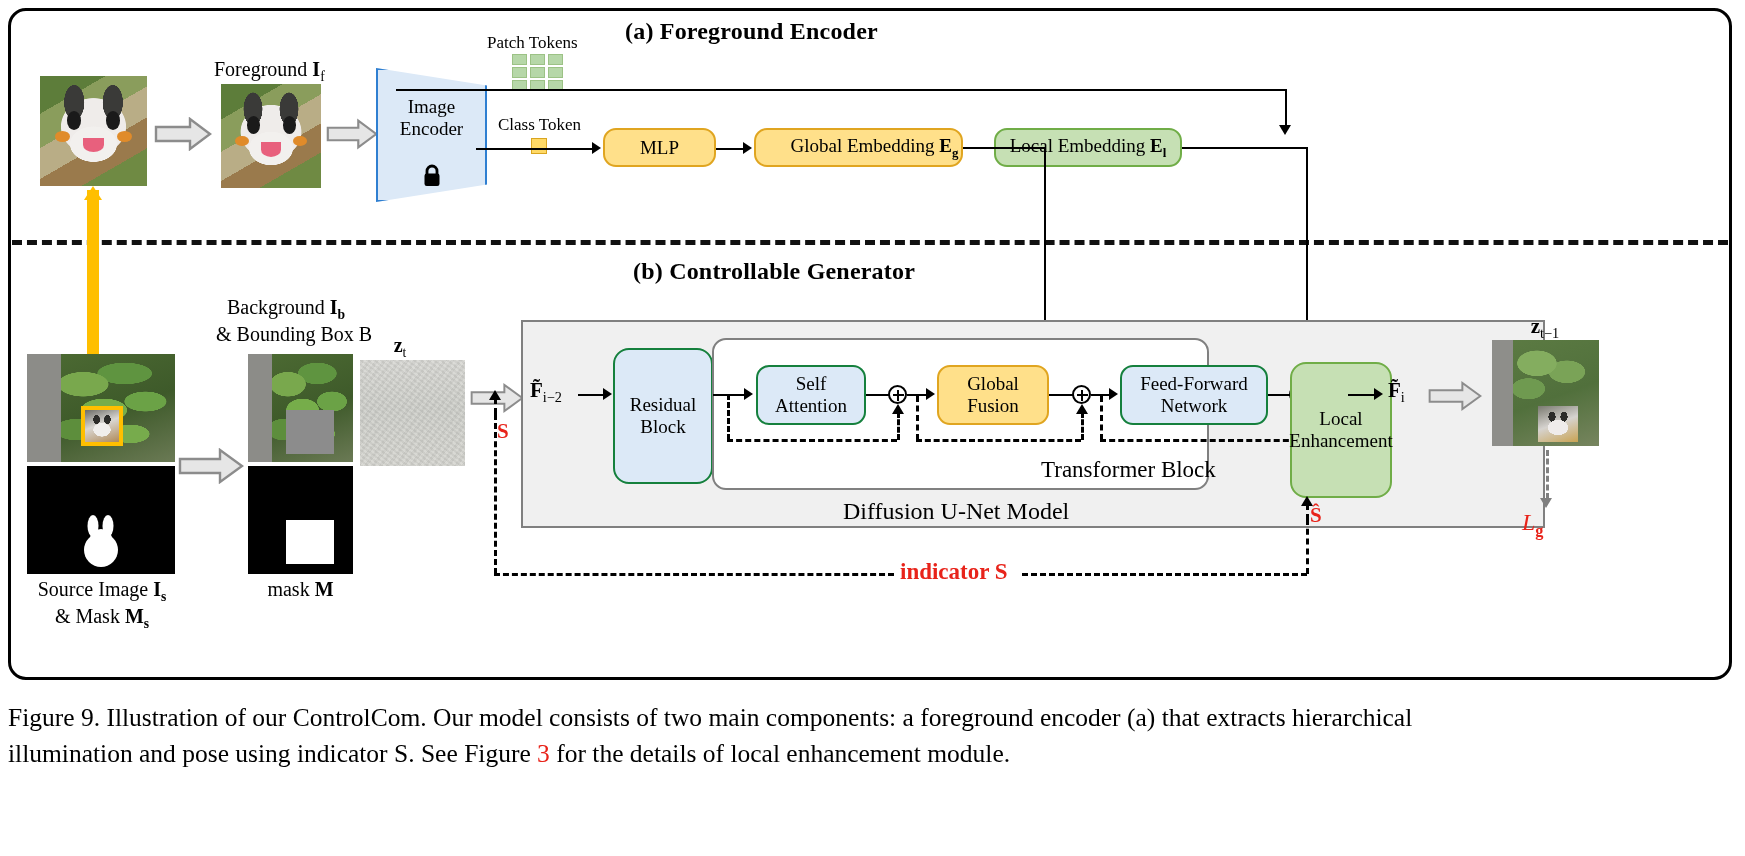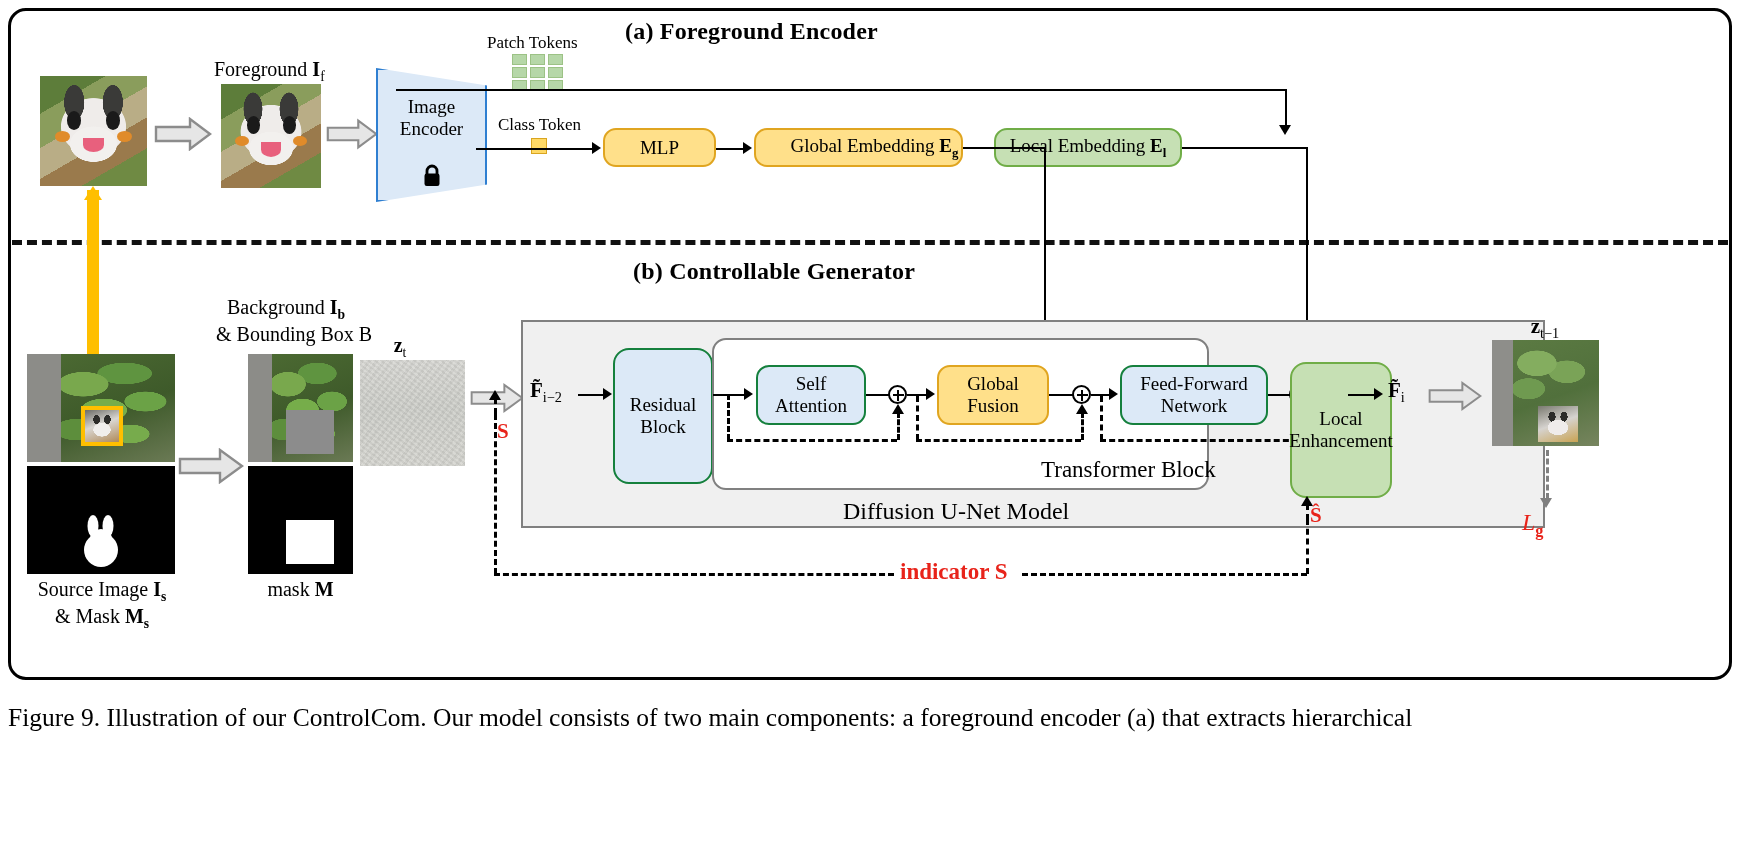--- a/index.html
+++ b/index.html
@@ -427,15 +427,16 @@
   </div>
 
   <div class="abs dline-v-gray" style="left:1546px;top:450px;height:49px;"></div>
   <div class="abs ar-d-gray" style="left:1540px;top:498px;"></div>
   <div class="abs lbl red" style="left:1522px;top:508px;font-size:24px;">
     <span style="font-family:'Liberation Serif',serif;font-style:italic;">L</span><sub class="bf" style="font-style:normal">g</sub>
   </div>
 
   <div class="abs" id="caption">
     <span class="ln">Figure 9. Illustration of our ControlCom. Our model consists of two main components: a foreground encoder (a) that extracts hierarchical</span>
+    <span class="ln"><span>illumination and pose using indicator </span><span class="it">S</span><span>. See Figure </span><span class="red">3</span><span> for the details of local enhancement module.</span></span>
   </div>
 
 </div>
 
 </body></html>

